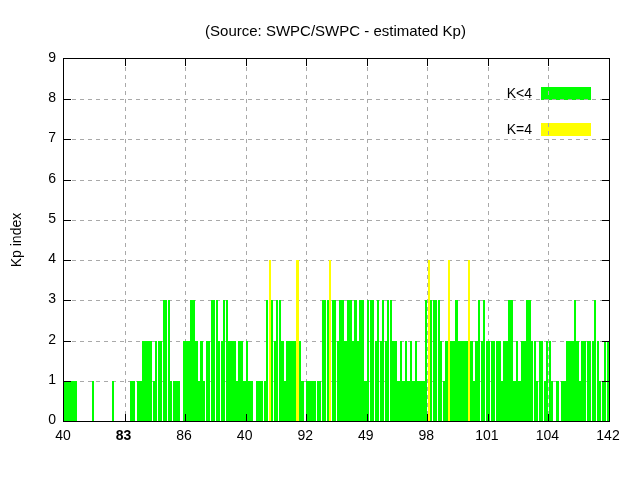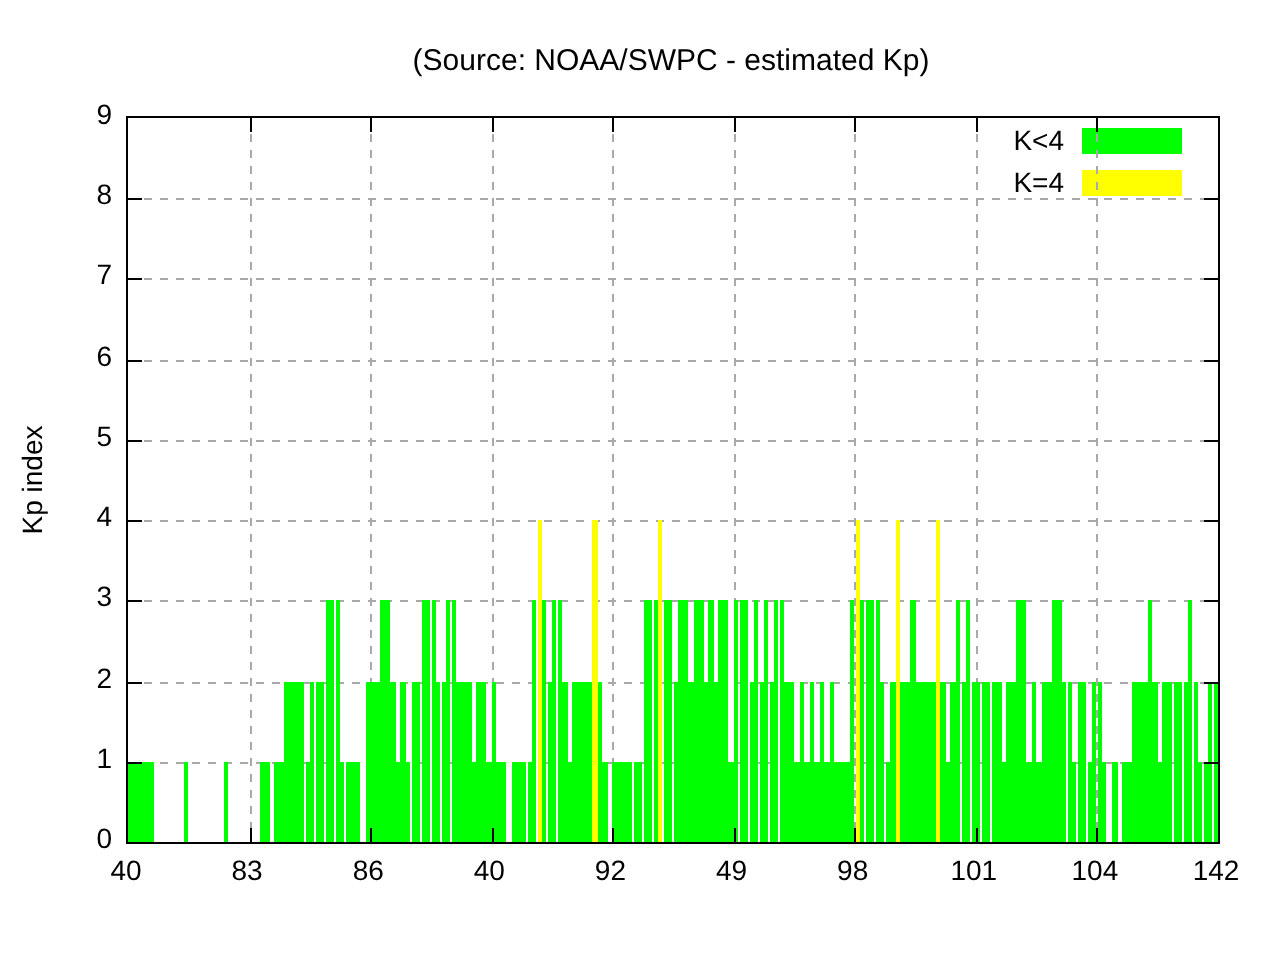--- a/index.html
+++ b/index.html
@@ -25,29 +25,29 @@
   }
   .hgrid{position:absolute;left:0;width:545px;height:1px;
     background:repeating-linear-gradient(to right,#a9a9a9 0 4px,transparent 4px 8px);}
   .vgrid{position:absolute;top:0;height:362px;width:1px;
     background:repeating-linear-gradient(to bottom,#a9a9a9 0 4px,transparent 4px 8px);}
   .tick{position:absolute;background:#000;}
   .bar{position:absolute;bottom:0;}
   .ytick-label{position:absolute;left:18px;width:38px;text-align:right;font-size:14px;}
   .xtick-label{position:absolute;width:40px;text-align:center;font-size:14px;top:427px;}
   .legend{position:absolute;top:5px;right:18px;}
-  .legend-row{display:flex;align-items:center;justify-content:center;margin-bottom:8px;height:13px;}
+  .legend-row{display:flex;align-items:center;justify-content:center;margin-bottom:8px;height:13px;margin-top:23px;}
   .legend-label{font-size:14px;line-height:13px;margin-right:9px;}
   .swatch{width:50px;height:13px;display:inline-block;}
 </style>
 </head>
 <body>
 
 <div class="canvas">
-  <div class="title">(Source: NOAA/SWPC - estimated Kp)</div>
+  <div class="title">(Source: SWPC/SWPC - estimated Kp)</div>
   <div class="ylabel">Kp index</div>
 
   <div class="plot" id="plot">
     <div class="legend">
       <div class="legend-row">
         <span class="legend-label">K&lt;4</span>
         <span class="swatch" style="background: rgb(0, 255, 0);"></span>
       </div>
       <div class="legend-row">
         <span class="legend-label">K=4</span>
@@ -298,21 +298,21 @@
     <div class="ytick-label" style="top: 370.778px;">1</div>
     <div class="ytick-label" style="top: 330.556px;">2</div>
     <div class="ytick-label" style="top: 290.333px;">3</div>
     <div class="ytick-label" style="top: 250.111px;">4</div>
     <div class="ytick-label" style="top: 209.889px;">5</div>
     <div class="ytick-label" style="top: 169.667px;">6</div>
     <div class="ytick-label" style="top: 129.444px;">7</div>
     <div class="ytick-label" style="top: 89.2222px;">8</div>
     <div class="ytick-label" style="top: 49px;">9</div>
     <div class="xtick-label" style="left: 43px;">40</div>
-    <div class="xtick-label" style="left: 103.556px;">83</div>
+    <div class="xtick-label" style="left: 103.556px; font-weight: bold;">83</div>
     <div class="xtick-label" style="left: 164.111px;">86</div>
     <div class="xtick-label" style="left: 224.667px;">40</div>
     <div class="xtick-label" style="left: 285.222px;">92</div>
     <div class="xtick-label" style="left: 345.778px;">49</div>
     <div class="xtick-label" style="left: 406.333px;">98</div>
     <div class="xtick-label" style="left: 466.889px;">101</div>
     <div class="xtick-label" style="left: 527.444px;">104</div>
     <div class="xtick-label" style="left: 588px;">142</div>
   </div>
 

